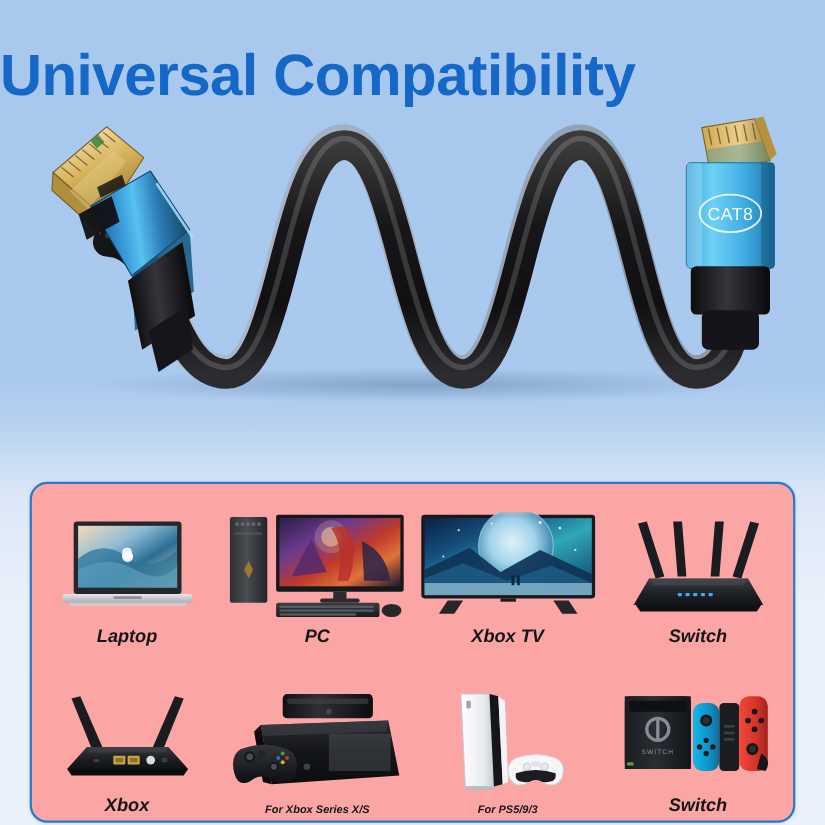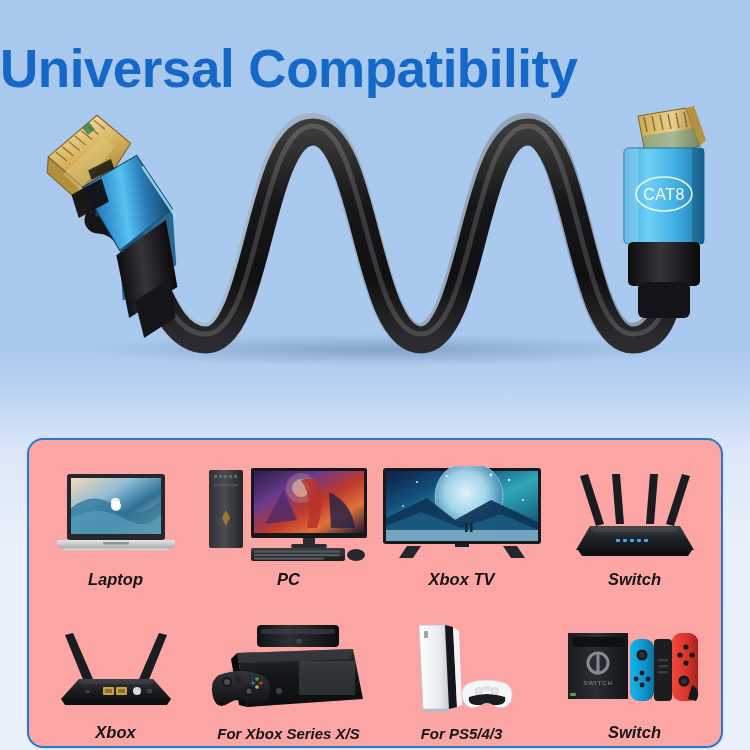--- a/index.html
+++ b/index.html
@@ -53,21 +53,21 @@
   .art svg { display: block; }
   .label {
     font-size: 16.5px;
     font-weight: bold;
     font-style: italic;
     color: #151515;
     margin-top: 8px;
     white-space: nowrap;
     font-family: "Liberation Sans", sans-serif;
   }
-  .label.sm { font-size: 15px; }
+  .label.sm { font-size: 10px; }
 </style>
 </head>
 <body>
 
 <div class="title">Universal Compatibility</div>
 
 <div class="hero">
 <svg width="750" height="300" viewBox="0 0 750 300">
   <defs>
     <linearGradient id="ribbon" x1="0" y1="0" x2="0" y2="1">
@@ -454,21 +454,21 @@
 
             <g transform="translate(66,56)">
               <path d="M6 6 Q24 0 42 6 Q52 11 48 24 Q42 35 30 28 Q24 24 18 28 Q6 35 0 24 Q-4 11 6 6 Z" fill="#f4f6f8" stroke="#cfd3d8" stroke-width="0.8"></path>
               <path d="M6 20 Q24 14 42 20 Q44 29 30 28 Q24 24 18 28 Q4 29 6 20 Z" fill="#1a1c20"></path>
               <circle cx="16" cy="14" r="3.4" fill="#e7e9ec" stroke="#b8bcc2" stroke-width="0.6"></circle>
               <circle cx="32" cy="14" r="3.4" fill="#e7e9ec" stroke="#b8bcc2" stroke-width="0.6"></circle>
               <rect x="20" y="9" width="8" height="5" rx="1.5" fill="#dfe2e6"></rect>
             </g>
           </svg>
         </div>
-        <div class="label sm">For PS5/4/3</div>
+        <div class="label sm">For PS5/9/3</div>
       </div>
 
       <div class="cell">
         <div class="art">
           <svg width="150" height="96" viewBox="0 0 150 96">
             <defs>
               <linearGradient id="swBody" x1="0" y1="0" x2="1" y2="0">
                 <stop offset="0%" stop-color="#1a1c20"></stop>
                   <stop offset="45%" stop-color="#2a2d32"></stop>
                 <stop offset="100%" stop-color="#131518"></stop>

